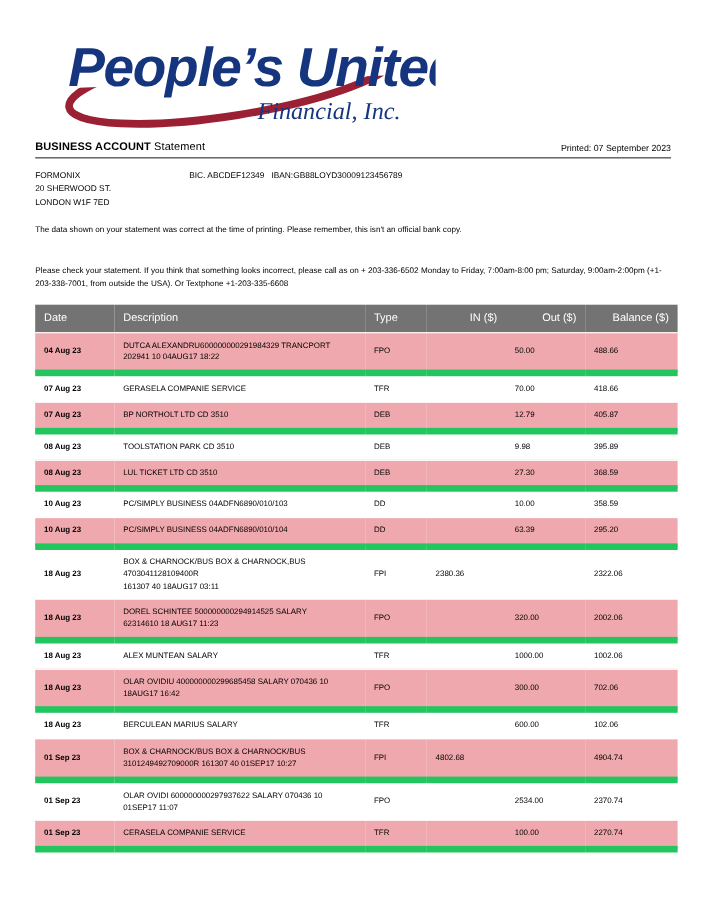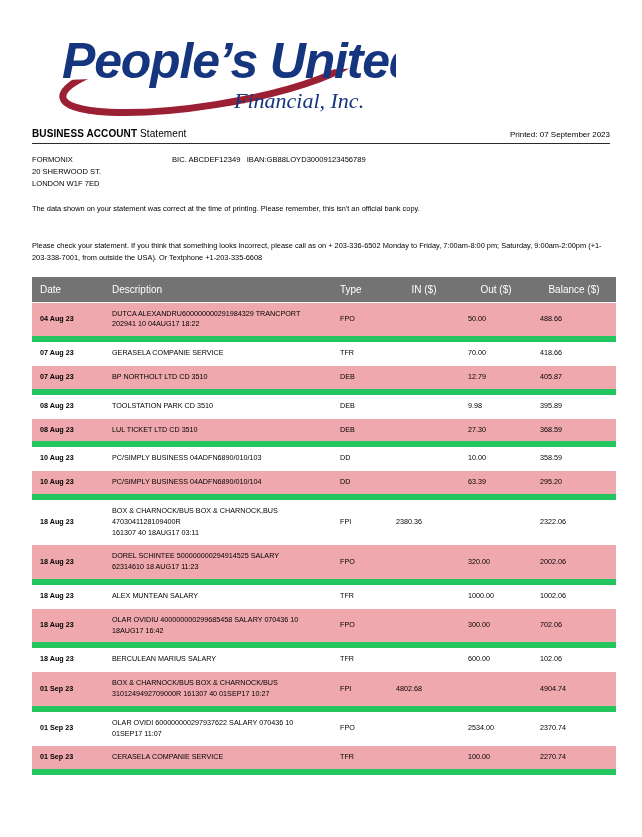--- a/index.html
+++ b/index.html
@@ -104,21 +104,21 @@
     background: #737373;
     color: #ffffff;
     font-size: 10px;
     font-weight: normal;
     padding: 7px 8px 7px 8px;
     text-align: left;
     vertical-align: middle;
     border-bottom: 1.2px solid #ffffff;
   }
   table.stmt thead th.num {
-    text-align: center;
+    text-align: right;
   }
   col.c-date    { width: 72px; }
   col.c-desc    { width: 228px; }
   col.c-type    { width: 56px; }
   col.c-in      { width: 72px; }
   col.c-out     { width: 72px; }
   col.c-balance { width: 84px; }
 
   table.stmt tbody td {
     font-size: 7.2px;

